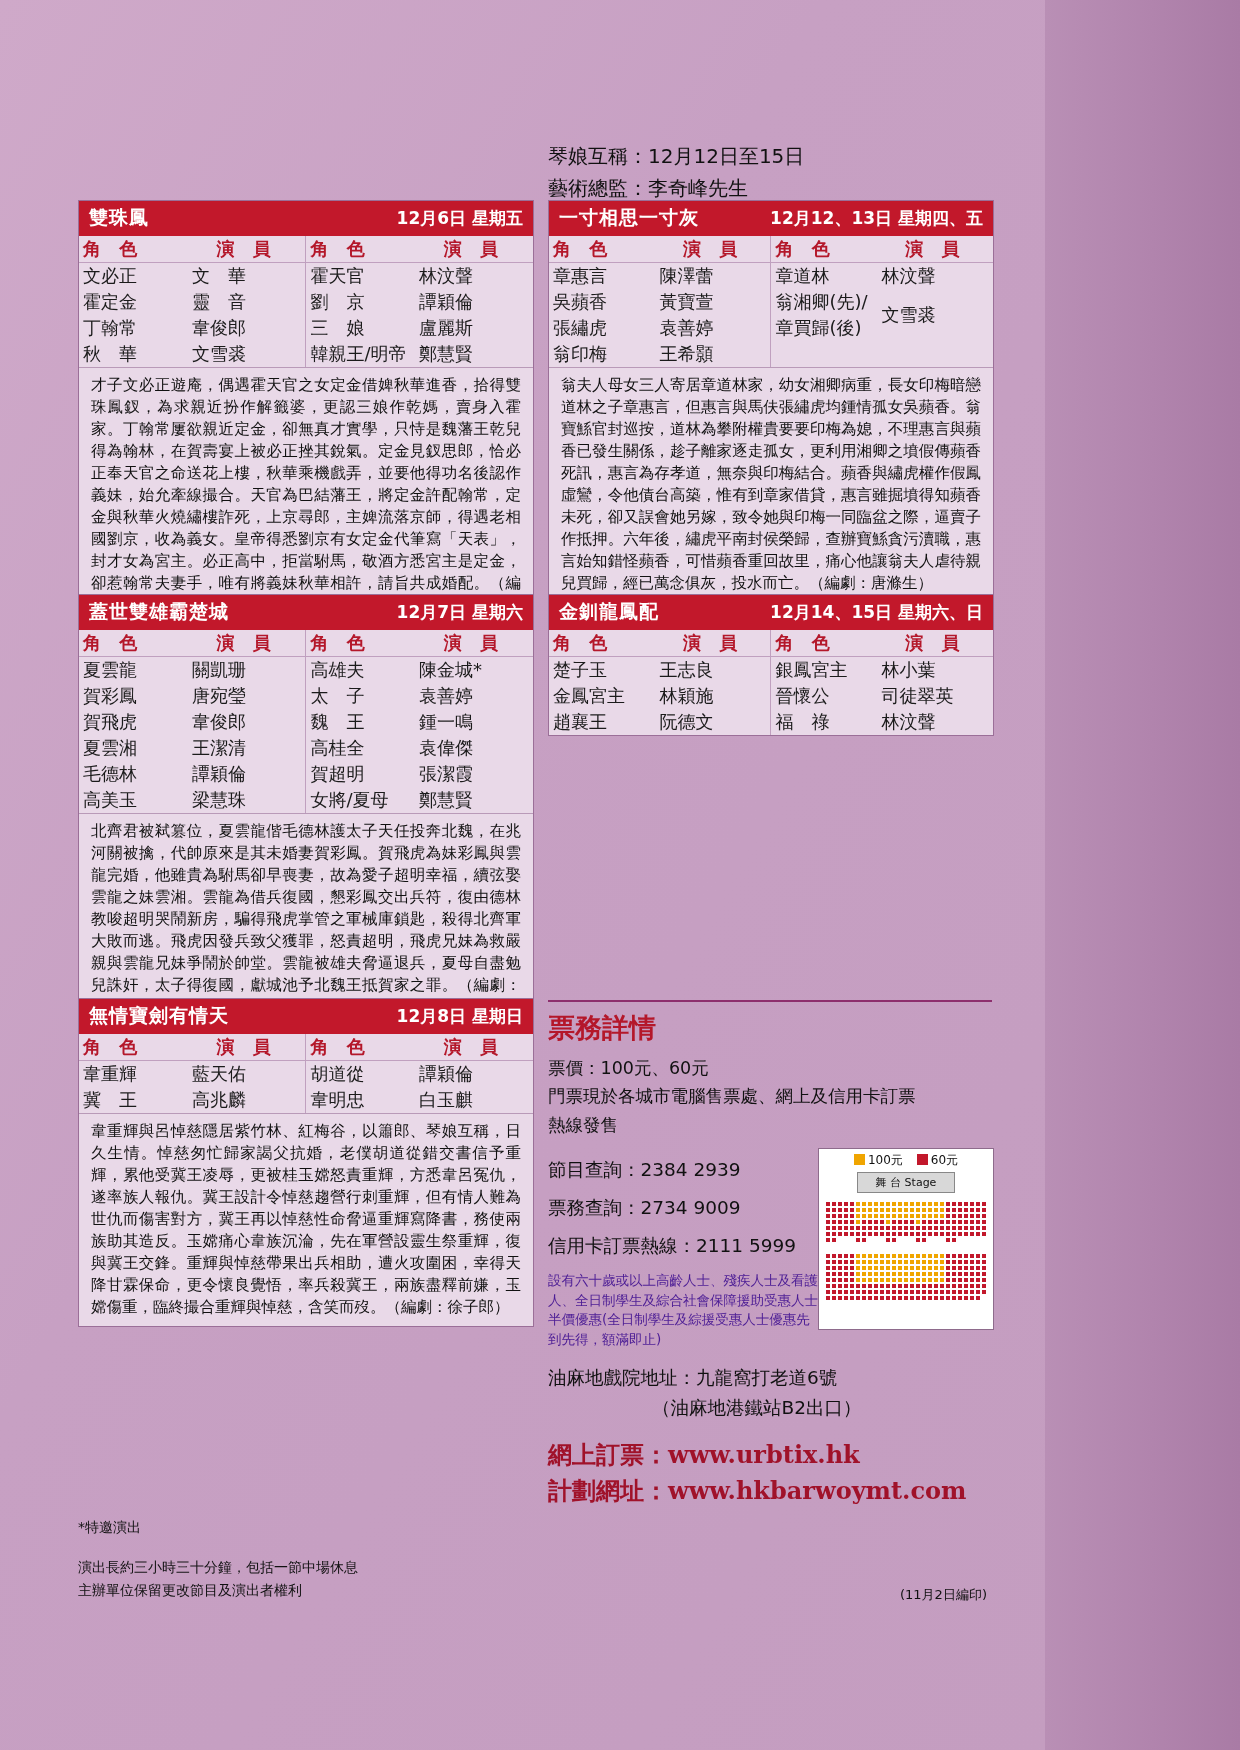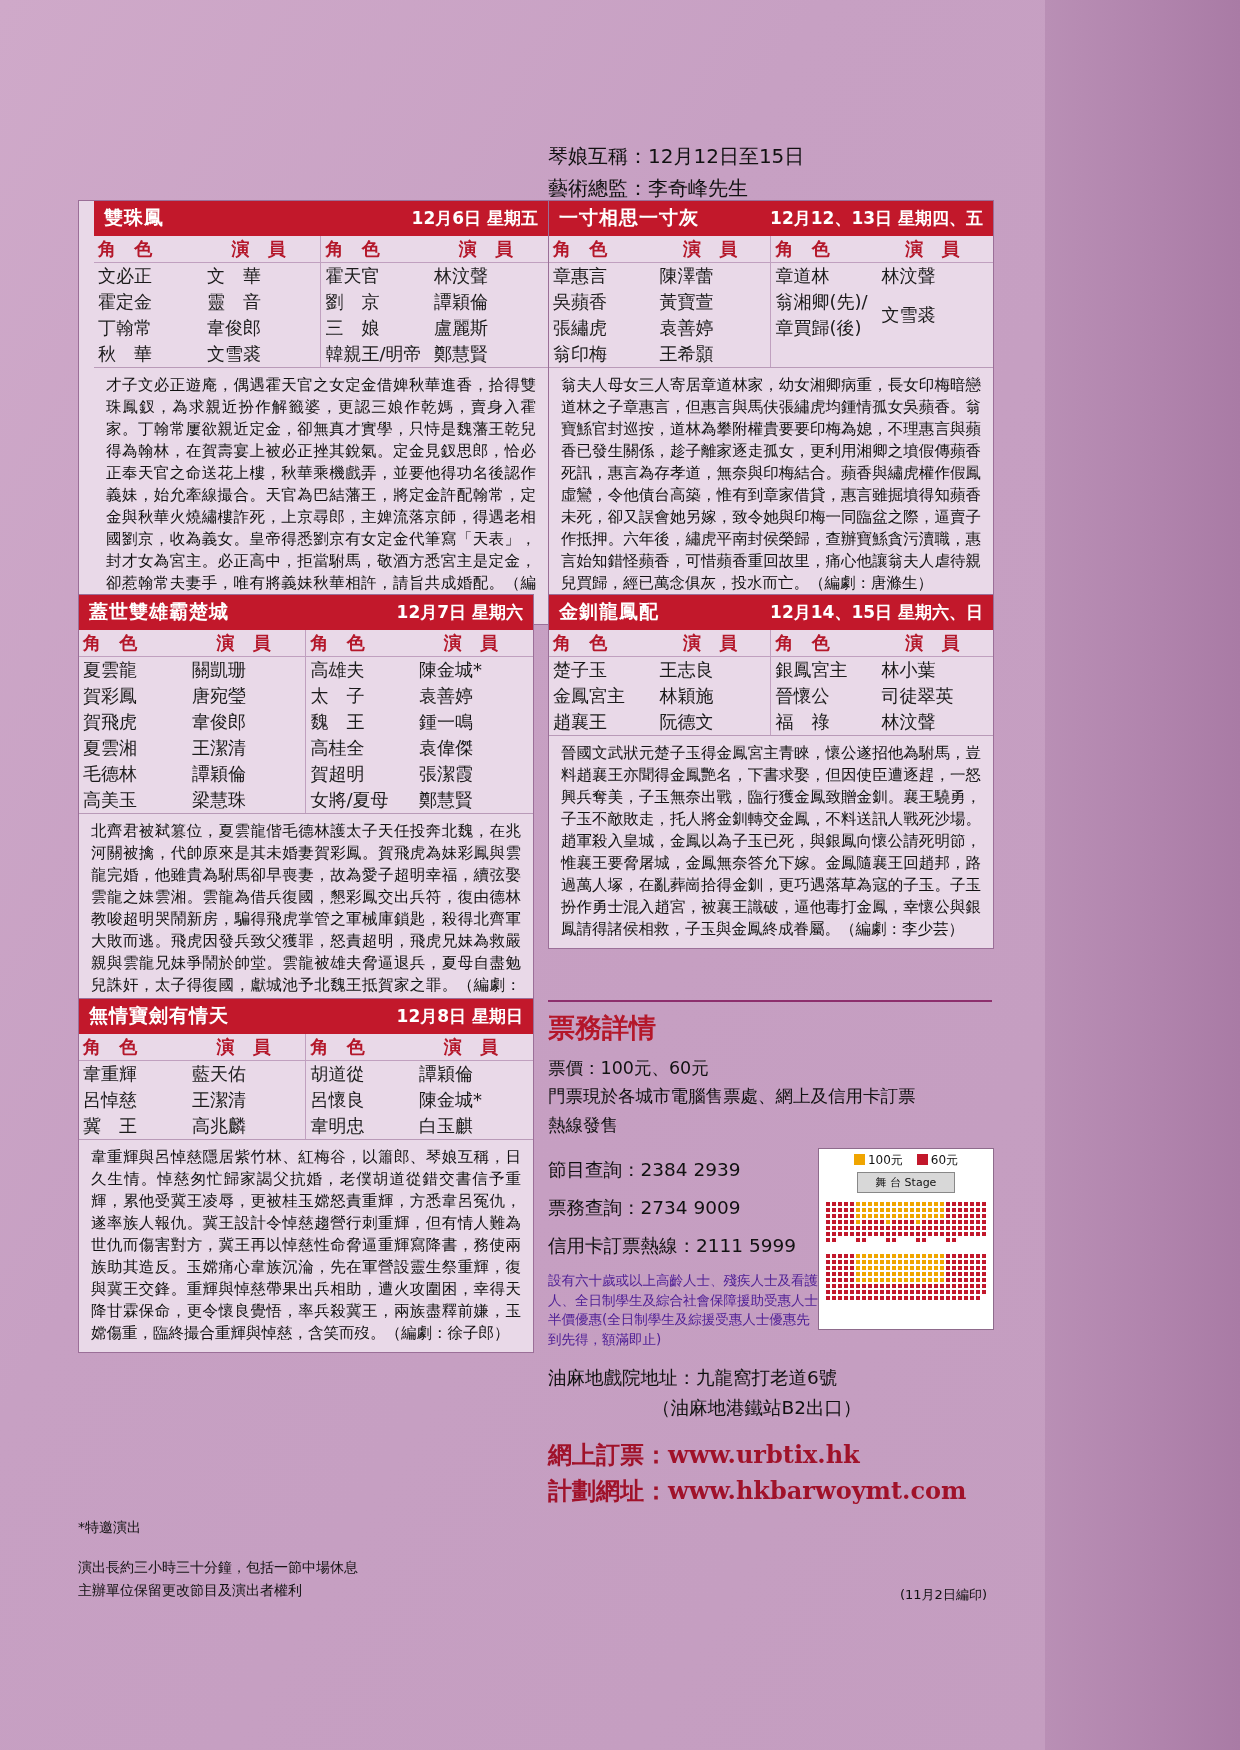--- a/index.html
+++ b/index.html
@@ -73,21 +73,21 @@
 
 <div class="page">
   <div class="bg-left"></div>
   <div class="bg-right"></div>
 
   <div class="topinfo">
     <div>琴娘互稱：12月12日至15日</div>
     <div>藝術總監：李奇峰先生</div>
   </div>
 
-  <div class="panel" style="left:78px;top:200px;width:454px;padding-left:15px;">
+  <div class="panel" style="left:78px;top:200px;width:454px;">
     <div class="panel-hdr">
       <span class="ttl">雙珠鳳</span>
       <span class="dt">12月6日 星期五</span>
     </div>
     <table class="cast">
       <tbody>
           <tr class="hdr">
         <td class="role">角 色</td>
         <td class="actor ctr">演 員</td>
         <td class="role2">角 色</td>
@@ -189,26 +189,20 @@
         <td class="role2">角 色</td>
         <td class="actor2 ctr">演 員</td>
       </tr>
       <tr>
         <td class="role">韋重輝</td>
         <td class="actor">藍天佑</td>
         <td class="role2">胡道從</td>
         <td class="actor2">譚穎倫</td>
       </tr>
       <tr>
-        <td class="role">呂悼慈</td>
-        <td class="actor">王潔清</td>
-        <td class="role2">呂懷良</td>
-        <td class="actor2">陳金城*</td>
-      </tr>
-      <tr>
         <td class="role">冀　王</td>
         <td class="actor">高兆麟</td>
         <td class="role2">韋明忠</td>
         <td class="actor2">白玉麒</td>
       </tr>
     </tbody>
       </table>
     <div class="syn">韋重輝與呂悼慈隱居紫竹林、紅梅谷，以簫郎、琴娘互稱，日久生情。悼慈匆忙歸家謁父抗婚，老僕胡道從錯交書信予重輝，累他受冀王凌辱，更被桂玉嫦怒責重輝，方悉韋呂冤仇，遂率族人報仇。冀王設計令悼慈趨營行刺重輝，但有情人難為世仇而傷害對方，冀王再以悼慈性命脅逼重輝寫降書，務使兩族助其造反。玉嫦痛心韋族沉淪，先在軍營設靈生祭重輝，復與冀王交鋒。重輝與悼慈帶果出兵相助，遭火攻圍困，幸得天降甘霖保命，更令懷良覺悟，率兵殺冀王，兩族盡釋前嫌，玉嫦傷重，臨終撮合重輝與悼慈，含笑而歿。（編劇：徐子郎）</div>
   </div>
 
@@ -279,21 +273,20 @@
         <td class="actor2">司徒翠英</td>
       </tr>
       <tr>
         <td class="role">趙襄王</td>
         <td class="actor">阮德文</td>
         <td class="role2">福　祿</td>
         <td class="actor2">林汶聲</td>
       </tr>
     </tbody>
       </table>
-    <div class="syn">晉國文武狀元楚子玉得金鳳宮主青睞，懷公遂招他為駙馬，豈料趙襄王亦聞得金鳳艷名，下書求娶，但因使臣遭逐趕，一怒興兵奪美，子玉無奈出戰，臨行獲金鳳致贈金釧。襄王驍勇，子玉不敵敗走，托人將金釧轉交金鳳，不料送訊人戰死沙場。趙軍殺入皇城，金鳳以為子玉已死，與銀鳳向懷公請死明節，惟襄王要脅屠城，金鳳無奈答允下嫁。金鳳隨襄王回趙邦，路過萬人塚，在亂葬崗拾得金釧，更巧遇落草為寇的子玉。子玉扮作勇士混入趙宮，被襄王識破，逼他毒打金鳳，幸懷公與銀鳳請得諸侯相救，子玉與金鳳終成眷屬。（編劇：李少芸）</div>
   </div>
 
   <div class="tickets">
     <div class="tk-line"></div>
     <div class="tk-title">票務詳情</div>
     <div class="tk-text">票價：100元、60元</div>
     <div class="tk-text">門票現於各城市電腦售票處、網上及信用卡訂票</div>
     <div class="tk-text">熱線發售</div>
     <div style="height:16px;"></div>
     <div class="tk-text big">節目查詢：2384 2939</div>

